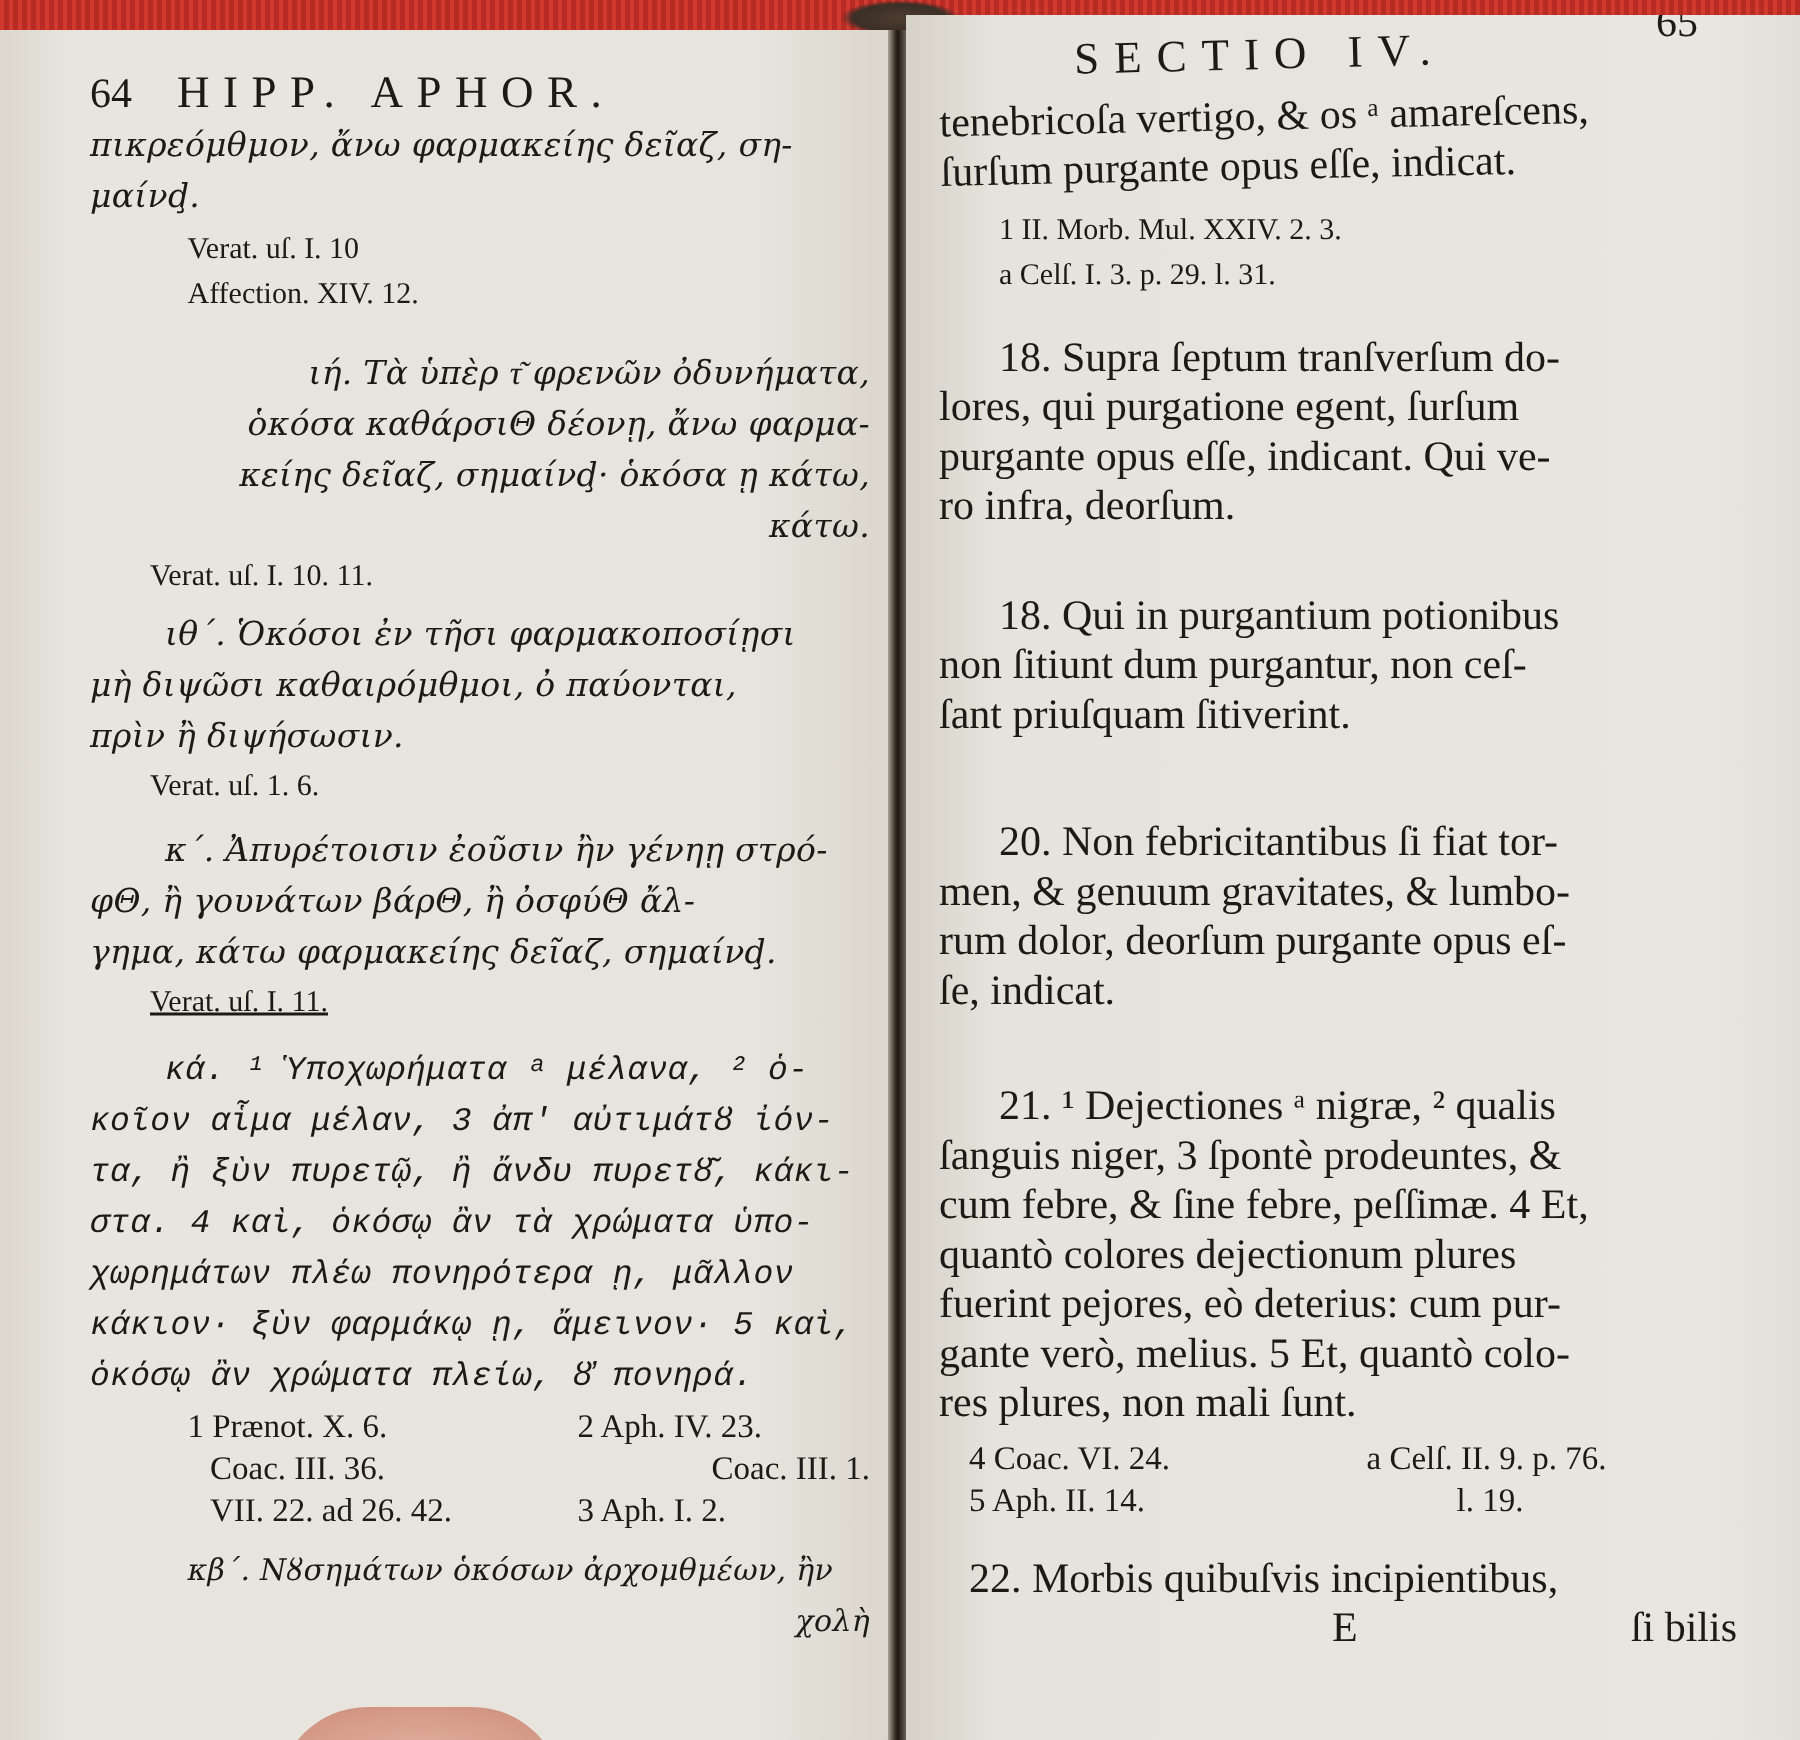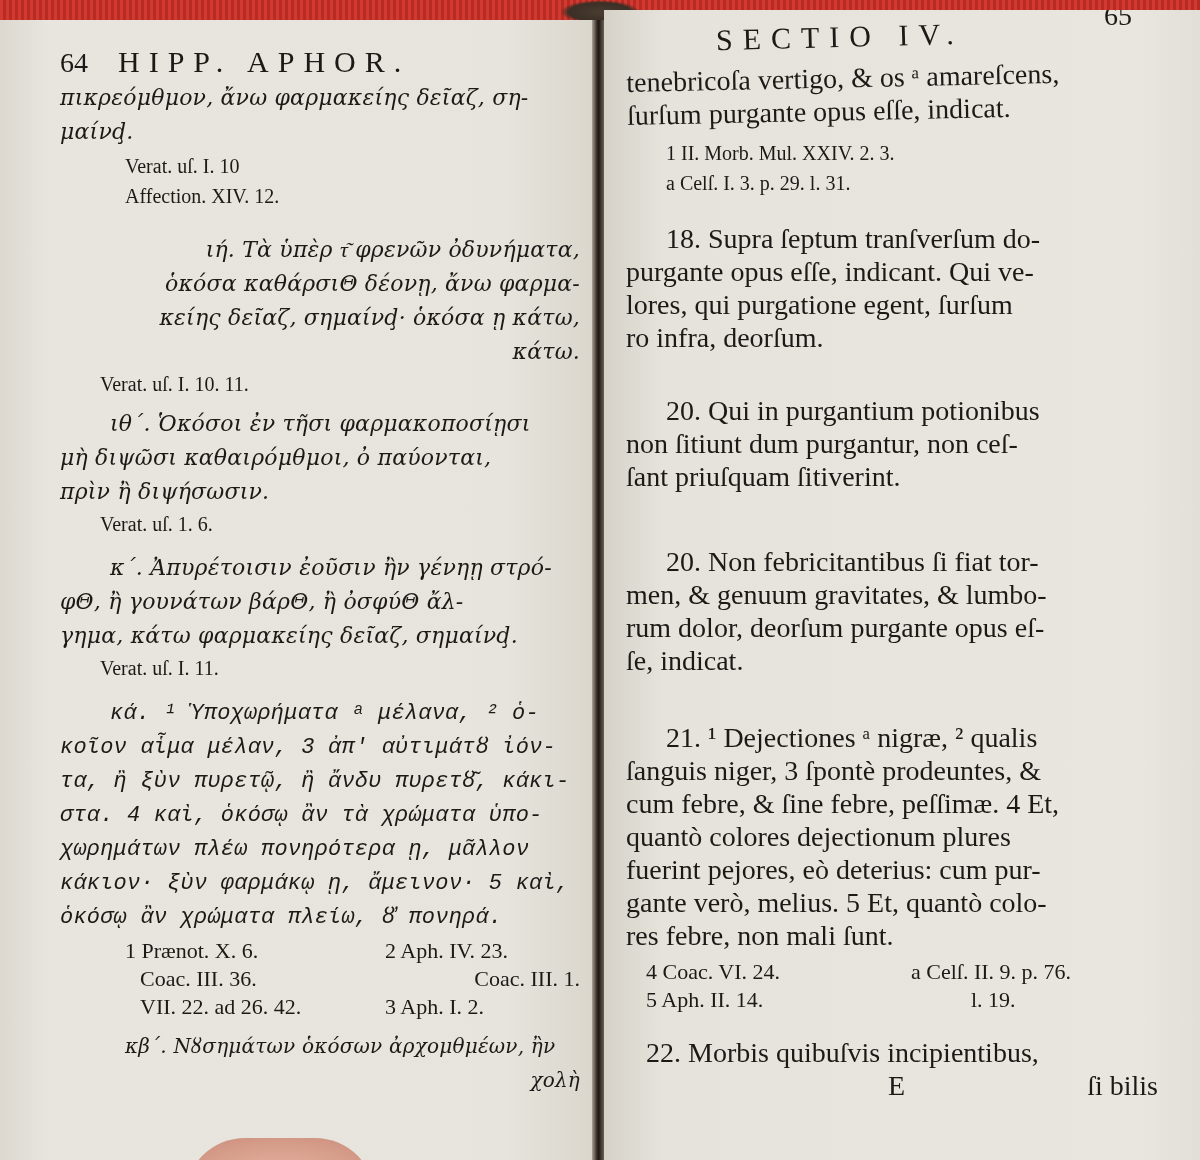--- a/index.html
+++ b/index.html
@@ -104,21 +104,21 @@
       <div>μὴ διψῶσι καθαιρόμθμοι, ὀ παύονται,</div>
       <div>πρὶν ἢ διψήσωσιν.</div>
     </div>
     <div class="ref" style="padding-left:40px;">Verat. uſ. 1. 6.</div>
 
     <div class="greek" style="margin-top:12px;">
       <div class="para-indent">κ΄. Ἀπυρέτοισιν ἐοῦσιν ἢν γένηῃ στρό-</div>
       <div>φΘ, ἢ γουνάτων βάρΘ, ἢ ὀσφύΘ ἄλ-</div>
       <div>γημα, κάτω φαρμακείης δεῖαζ, σημαίνḑ.</div>
     </div>
-    <div class="ref" style="padding-left:40px;">Verat. uſ. I. 11.</div>
+    <div class="ref" style="padding-left:40px;text-decoration:underline;">Verat. uſ. I. 11.</div>
 
     <div class="greek" style="margin-top:14px;font-family:Liberation Mono, monospace;">
       <div class="para-indent">κά. ¹ Ὑποχωρήματα ᵃ μέλανα, ² ὁ-</div>
       <div>κοῖον αἷμα μέλαν, 3 ἀπ' αὐτιμάτȣ ἰόν-</div>
       <div>τα, ἢ ξὺν πυρετῷ, ἢ ἄνδυ πυρετȣ͂, κάκι-</div>
       <div>στα. 4 καὶ, ὁκόσῳ ἂν τὰ χρώματα ὑπο-</div>
       <div>χωρημάτων πλέω πονηρότερα ῃ, μᾶλλον</div>
       <div>κάκιον· ξὺν φαρμάκῳ ῃ, ἄμεινον· 5 καὶ,</div>
       <div>ὁκόσῳ ἂν χρώματα πλείω, ȣ̓ πονηρά.</div>
     </div>
@@ -152,46 +152,46 @@
       <p class="rline">tenebricoſa vertigo, &amp; os ᵃ amareſcens,</p>
       <p class="rline">ſurſum purgante opus eſſe, indicat.</p>
     </div>
     <div class="ref" style="padding-left:40px; margin-top:6px;">
       <div>1 II. Morb. Mul. XXIV. 2. 3.</div>
       <div>a Celſ. I. 3. p. 29. l. 31.</div>
     </div>
 
     <div style="margin-top:24px;">
       <p class="rline" style="padding-left:40px;">18. Supra ſeptum tranſverſum do-</p>
+      <p class="rline">lores, qui purgatione egent, ſurſum</p>
       <p class="rline">purgante opus eſſe, indicant. Qui ve-</p>
-      <p class="rline">lores, qui purgatione egent, ſurſum</p>
       <p class="rline">ro infra, deorſum.</p>
     </div>
 
     <div style="margin-top:40px;">
-      <p class="rline" style="padding-left:40px;">20. Qui in purgantium potionibus</p>
+      <p class="rline" style="padding-left:40px;">18. Qui in purgantium potionibus</p>
       <p class="rline">non ſitiunt dum purgantur, non ceſ-</p>
       <p class="rline">ſant priuſquam ſitiverint.</p>
     </div>
 
     <div style="margin-top:52px;">
       <p class="rline" style="padding-left:40px;">20. Non febricitantibus ſi fiat tor-</p>
       <p class="rline">men, &amp; genuum gravitates, &amp; lumbo-</p>
       <p class="rline">rum dolor, deorſum purgante opus eſ-</p>
       <p class="rline">ſe, indicat.</p>
     </div>
 
     <div style="margin-top:44px;">
       <p class="rline" style="padding-left:40px;">21. ¹ Dejectiones ᵃ nigræ, ² qualis</p>
       <p class="rline">ſanguis niger, 3 ſpontè prodeuntes, &amp;</p>
       <p class="rline">cum febre, &amp; ſine febre, peſſimæ. 4 Et,</p>
       <p class="rline">quantò colores dejectionum plures</p>
       <p class="rline">fuerint pejores, eò deterius: cum pur-</p>
       <p class="rline">gante verò, melius. 5 Et, quantò colo-</p>
-      <p class="rline">res febre, non mali ſunt.</p>
+      <p class="rline">res plures, non mali ſunt.</p>
     </div>
 
     <div class="footnotes" style="margin-top:6px; padding-left:20px;">
       <div>4 Coac. VI. 24.</div>
       <div>a Celſ. II. 9. p. 76.</div>
       <div>5 Aph. II. 14.</div>
       <div style="padding-left:60px;">l. 19.</div>
     </div>
 
     <p class="rline" style="margin-top:22px; padding-left:20px;">22. Morbis quibuſvis incipientibus,</p>

